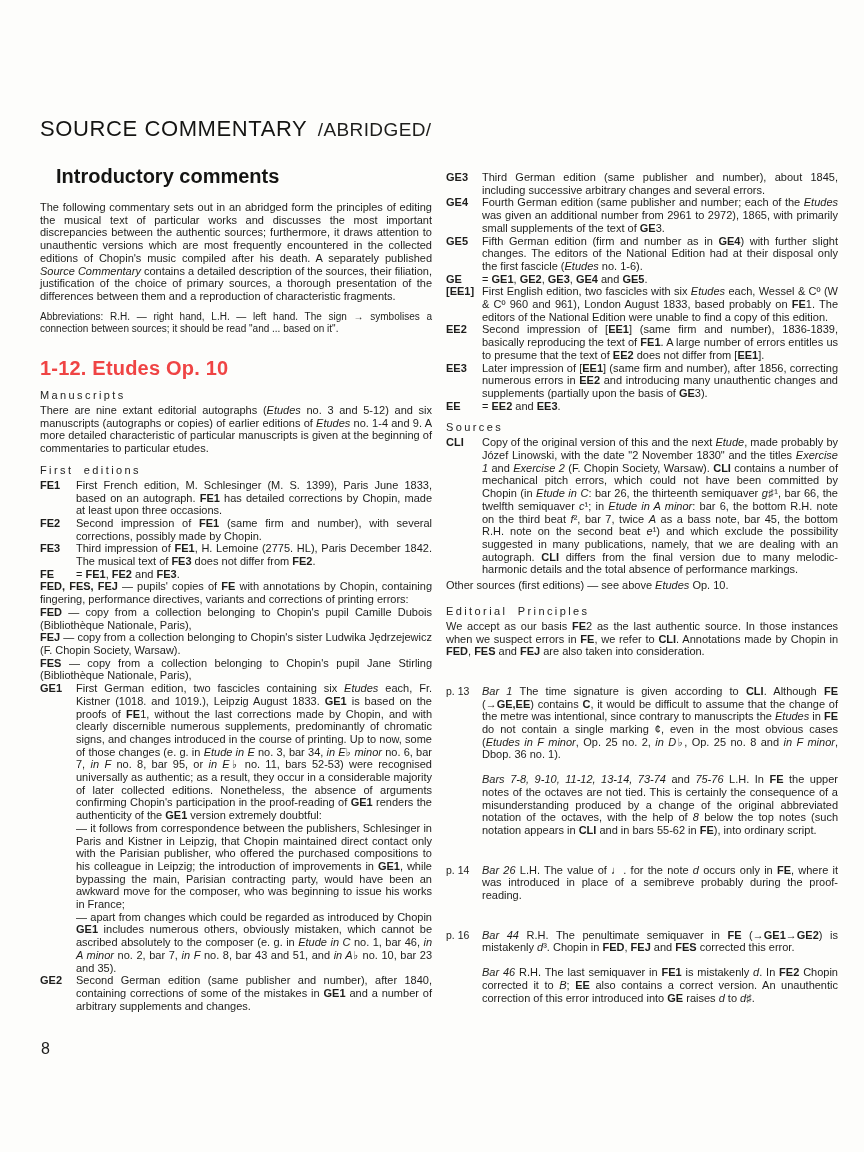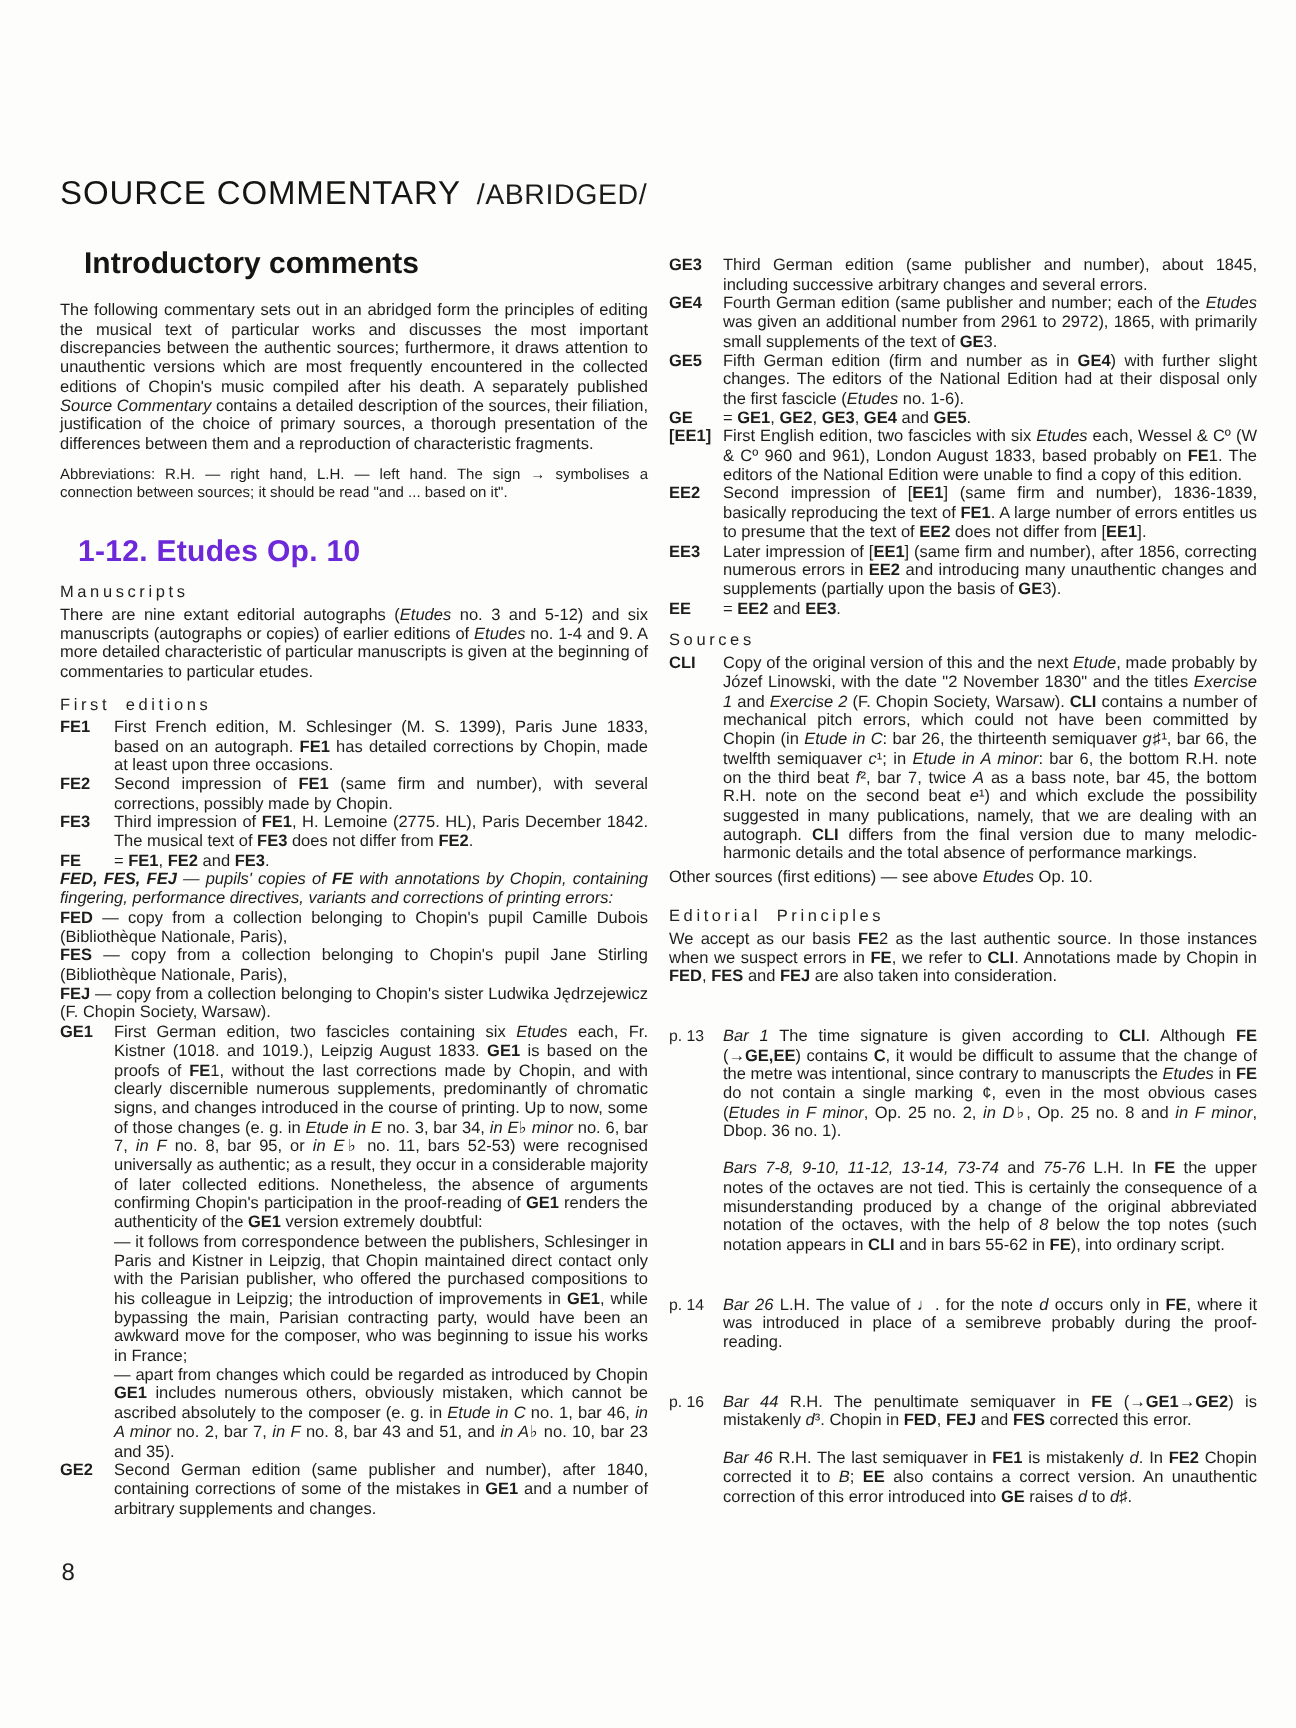--- a/index.html
+++ b/index.html
@@ -14,37 +14,37 @@
 
   .doc-title { position: absolute; left: 40px; top: 116px; white-space: nowrap; }
   .doc-title .main { font-size: 22px; letter-spacing: 0.6px; color: #151513; }
   .doc-title .suffix { font-size: 19px; letter-spacing: 0.4px; margin-left: 6px; color: #1d1d1b; }
 
   .col { position: absolute; top: 165px; width: 392px; }
   .col-left  { left: 40px; }
   .col-right { left: 446px; }
 
   h2.intro-h { font-size: 20px; font-weight: bold; margin: 0 0 13px 16px; color: #151513; }
-  h1.sect { font-size: 20px; font-weight: bold; margin: 22px 0 8px 12px; color: #6d28d9; letter-spacing: 0.2px; }
+  h1.sect { font-size: 20px; font-weight: bold; margin: 22px 0 8px 0; color: #ef4444; letter-spacing: 0.2px; }
 
   .subhead {
     font-size: 11px; letter-spacing: 2.4px; word-spacing: 5px;
     margin: 9px 0 3px 0; color: #222;
   }
 
   .body, .txt, .sub, .hang, .note-body p {
     font-size: 11px; line-height: 12.7px; text-align: justify;
   }
   p { margin: 0; }
   .body { margin: 0 0 0 0; }
   .small { font-size: 10px; line-height: 12.2px; text-align: justify; margin-top: 8px; }
 
   .entry { display: grid; grid-template-columns: 36px 1fr; }
   .entry .lbl { font-weight: bold; font-size: 11px; line-height: 12.7px; }
-  .hang { margin: 0; font-style: italic; }
+  .hang { margin: 0; }
   .hang b.lbl-inline { font-weight: bold; }
   .sub { }
 
   .other-sources { margin-top: 3px; }
 
   .ed-body { margin-top: 2px; }
 
   .note { display: grid; grid-template-columns: 36px 1fr; margin-top: 27px; }
   .note-page { font-size: 10.5px; line-height: 12.7px; color: #1d1d1b; }
   .note-body p + p { margin-top: 12px; }
@@ -87,22 +87,22 @@
       <span class="lbl">FE3</span>
       <span class="txt">Third impression of <b>FE1</b>, H. Lemoine (2775. HL), Paris December 1842. The musical text of <b>FE3</b> does not differ from <b>FE2</b>.</span>
     </div>
     <div class="entry">
       <span class="lbl">FE</span>
       <span class="txt">= <b>FE1</b>, <b>FE2</b> and <b>FE3</b>.</span>
     </div>
 
     <p class="hang"><b class="lbl-inline">FED, FES, FEJ</b> <span>— pupils' copies of <b>FE</b> with annotations by Chopin, containing fingering, performance directives, variants and corrections of printing errors:</span></p>
     <p class="sub"><b>FED</b> — copy from a collection belonging to Chopin's pupil Camille Dubois (Bibliothèque Nationale, Paris),</p>
+    <p class="sub"><b>FEJ</b> — copy from a collection belonging to Chopin's sister Ludwika Jędrzejewicz (F. Chopin Society, Warsaw).</p>
     <p class="sub"><b>FES</b> — copy from a collection belonging to Chopin's pupil Jane Stirling (Bibliothèque Nationale, Paris),</p>
-    <p class="sub"><b>FEJ</b> — copy from a collection belonging to Chopin's sister Ludwika Jędrzejewicz (F. Chopin Society, Warsaw).</p>
 
     <div class="entry">
       <span class="lbl">GE1</span>
       <span class="txt">First German edition, two fascicles containing six <i>Etudes</i> each, Fr. Kistner (1018. and 1019.), Leipzig August 1833. <b>GE1</b> is based on the proofs of <b>FE</b>1, without the last corrections made by Chopin, and with clearly discernible numerous supplements, predominantly of chromatic signs, and changes introduced in the course of printing. Up to now, some of those changes (e. g. in <i>Etude in E</i> no. 3, bar 34, <i>in E♭ minor</i> no. 6, bar 7, <i>in F</i> no. 8, bar 95, or <i>in E♭</i> no. 11, bars 52-53) were recognised universally as authentic; as a result, they occur in a considerable majority of later collected editions. Nonetheless, the absence of arguments confirming Chopin's participation in the proof-reading of <b>GE1</b> renders the authenticity of the <b>GE1</b> version extremely doubtful:<br>— it follows from correspondence between the publishers, Schlesinger in Paris and Kistner in Leipzig, that Chopin maintained direct contact only with the Parisian publisher, who offered the purchased compositions to his colleague in Leipzig; the introduction of improvements in <b>GE1</b>, while bypassing the main, Parisian contracting party, would have been an awkward move for the composer, who was beginning to issue his works in France;<br>— apart from changes which could be regarded as introduced by Chopin <b>GE1</b> includes numerous others, obviously mistaken, which cannot be ascribed absolutely to the composer (e. g. in <i>Etude in C</i> no. 1, bar 46, <i>in A minor</i> no. 2, bar 7, <i>in F</i> no. 8, bar 43 and 51, and <i>in A♭</i> no. 10, bar 23 and 35).</span>
     </div>
     <div class="entry">
       <span class="lbl">GE2</span>
       <span class="txt">Second German edition (same publisher and number), after 1840, containing corrections of some of the mistakes in <b>GE1</b> and a number of arbitrary supplements and changes.</span>
     </div>
   </div>

